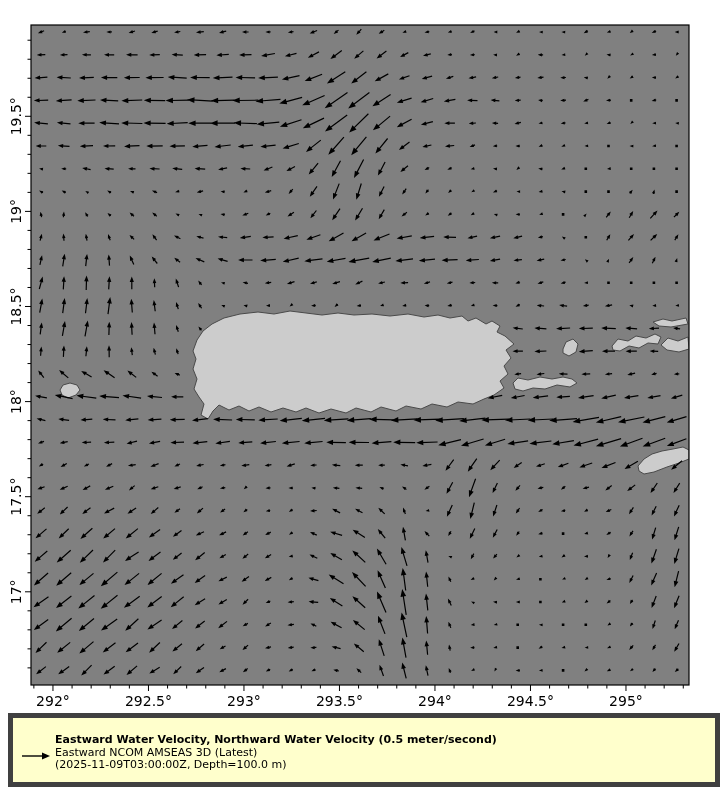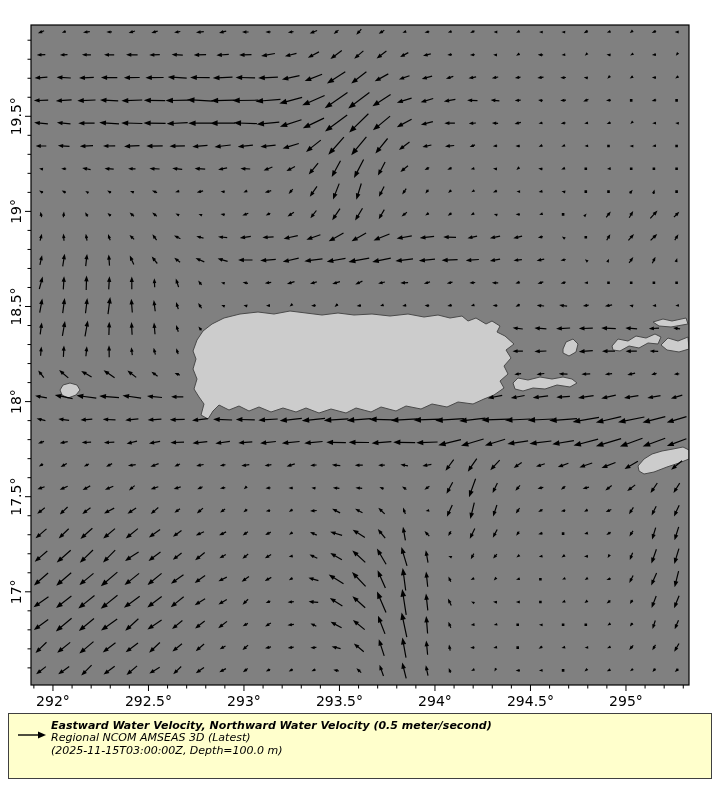--- a/index.html
+++ b/index.html
@@ -1,20 +1,20 @@
 <!DOCTYPE html>
 <html><head>
 <meta charset="utf-8">
 <style>
   html,body{margin:0;padding:0;background:#ffffff;}
   .fig{position:relative;width:720px;height:800px;background:#ffffff;
        font-family:"DejaVu Sans","Liberation Sans",sans-serif;overflow:hidden;}
   #map{position:absolute;left:0;top:0;}
   .legend{position:absolute;left:8px;top:713px;width:702px;height:64px;
-          border:1px solid #404040;display:flex;align-items:flex-start;font-style:italic;}
+          border:5px solid #404040;display:flex;align-items:center;}
   .legend-arrow-wrap{width:42px;flex:0 0 42px;padding-top:11px;padding-left:8px;box-sizing:border-box;}
   .legend-text{padding-top:6px;font-size:11px;line-height:12.4px;color:#000;}
   .legend-title{font-weight:bold;}
 </style>
 </head>
 <body>
 
 <div class="fig">
   <svg id="map" width="720" height="710">
       <rect x="31" y="25" width="658" height="660" fill="#808080"></rect>
@@ -126,17 +126,17 @@
 
   <div class="legend" id="legend" style="background: rgb(255, 255, 204);">
     <div class="legend-arrow-wrap">
       <svg width="30" height="10">
         <line x1="1" y1="5" x2="22" y2="5" stroke="#000" stroke-width="1.4"></line>
         <polygon points="21,1.5 29,5 21,8.5" fill="#000"></polygon>
       </svg>
     </div>
     <div class="legend-text">
       <div class="legend-title">Eastward Water Velocity, Northward Water Velocity (0.5 meter/second)</div>
-      <div>Regional NCOM AMSEAS 3D (Latest)</div>
-      <div>(2025-11-15T03:00:00Z, Depth=100.0 m)</div>
+      <div>Eastward NCOM AMSEAS 3D (Latest)</div>
+      <div>(2025-11-09T03:00:00Z, Depth=100.0 m)</div>
     </div>
   </div>
 </div>
 
 </body></html>

